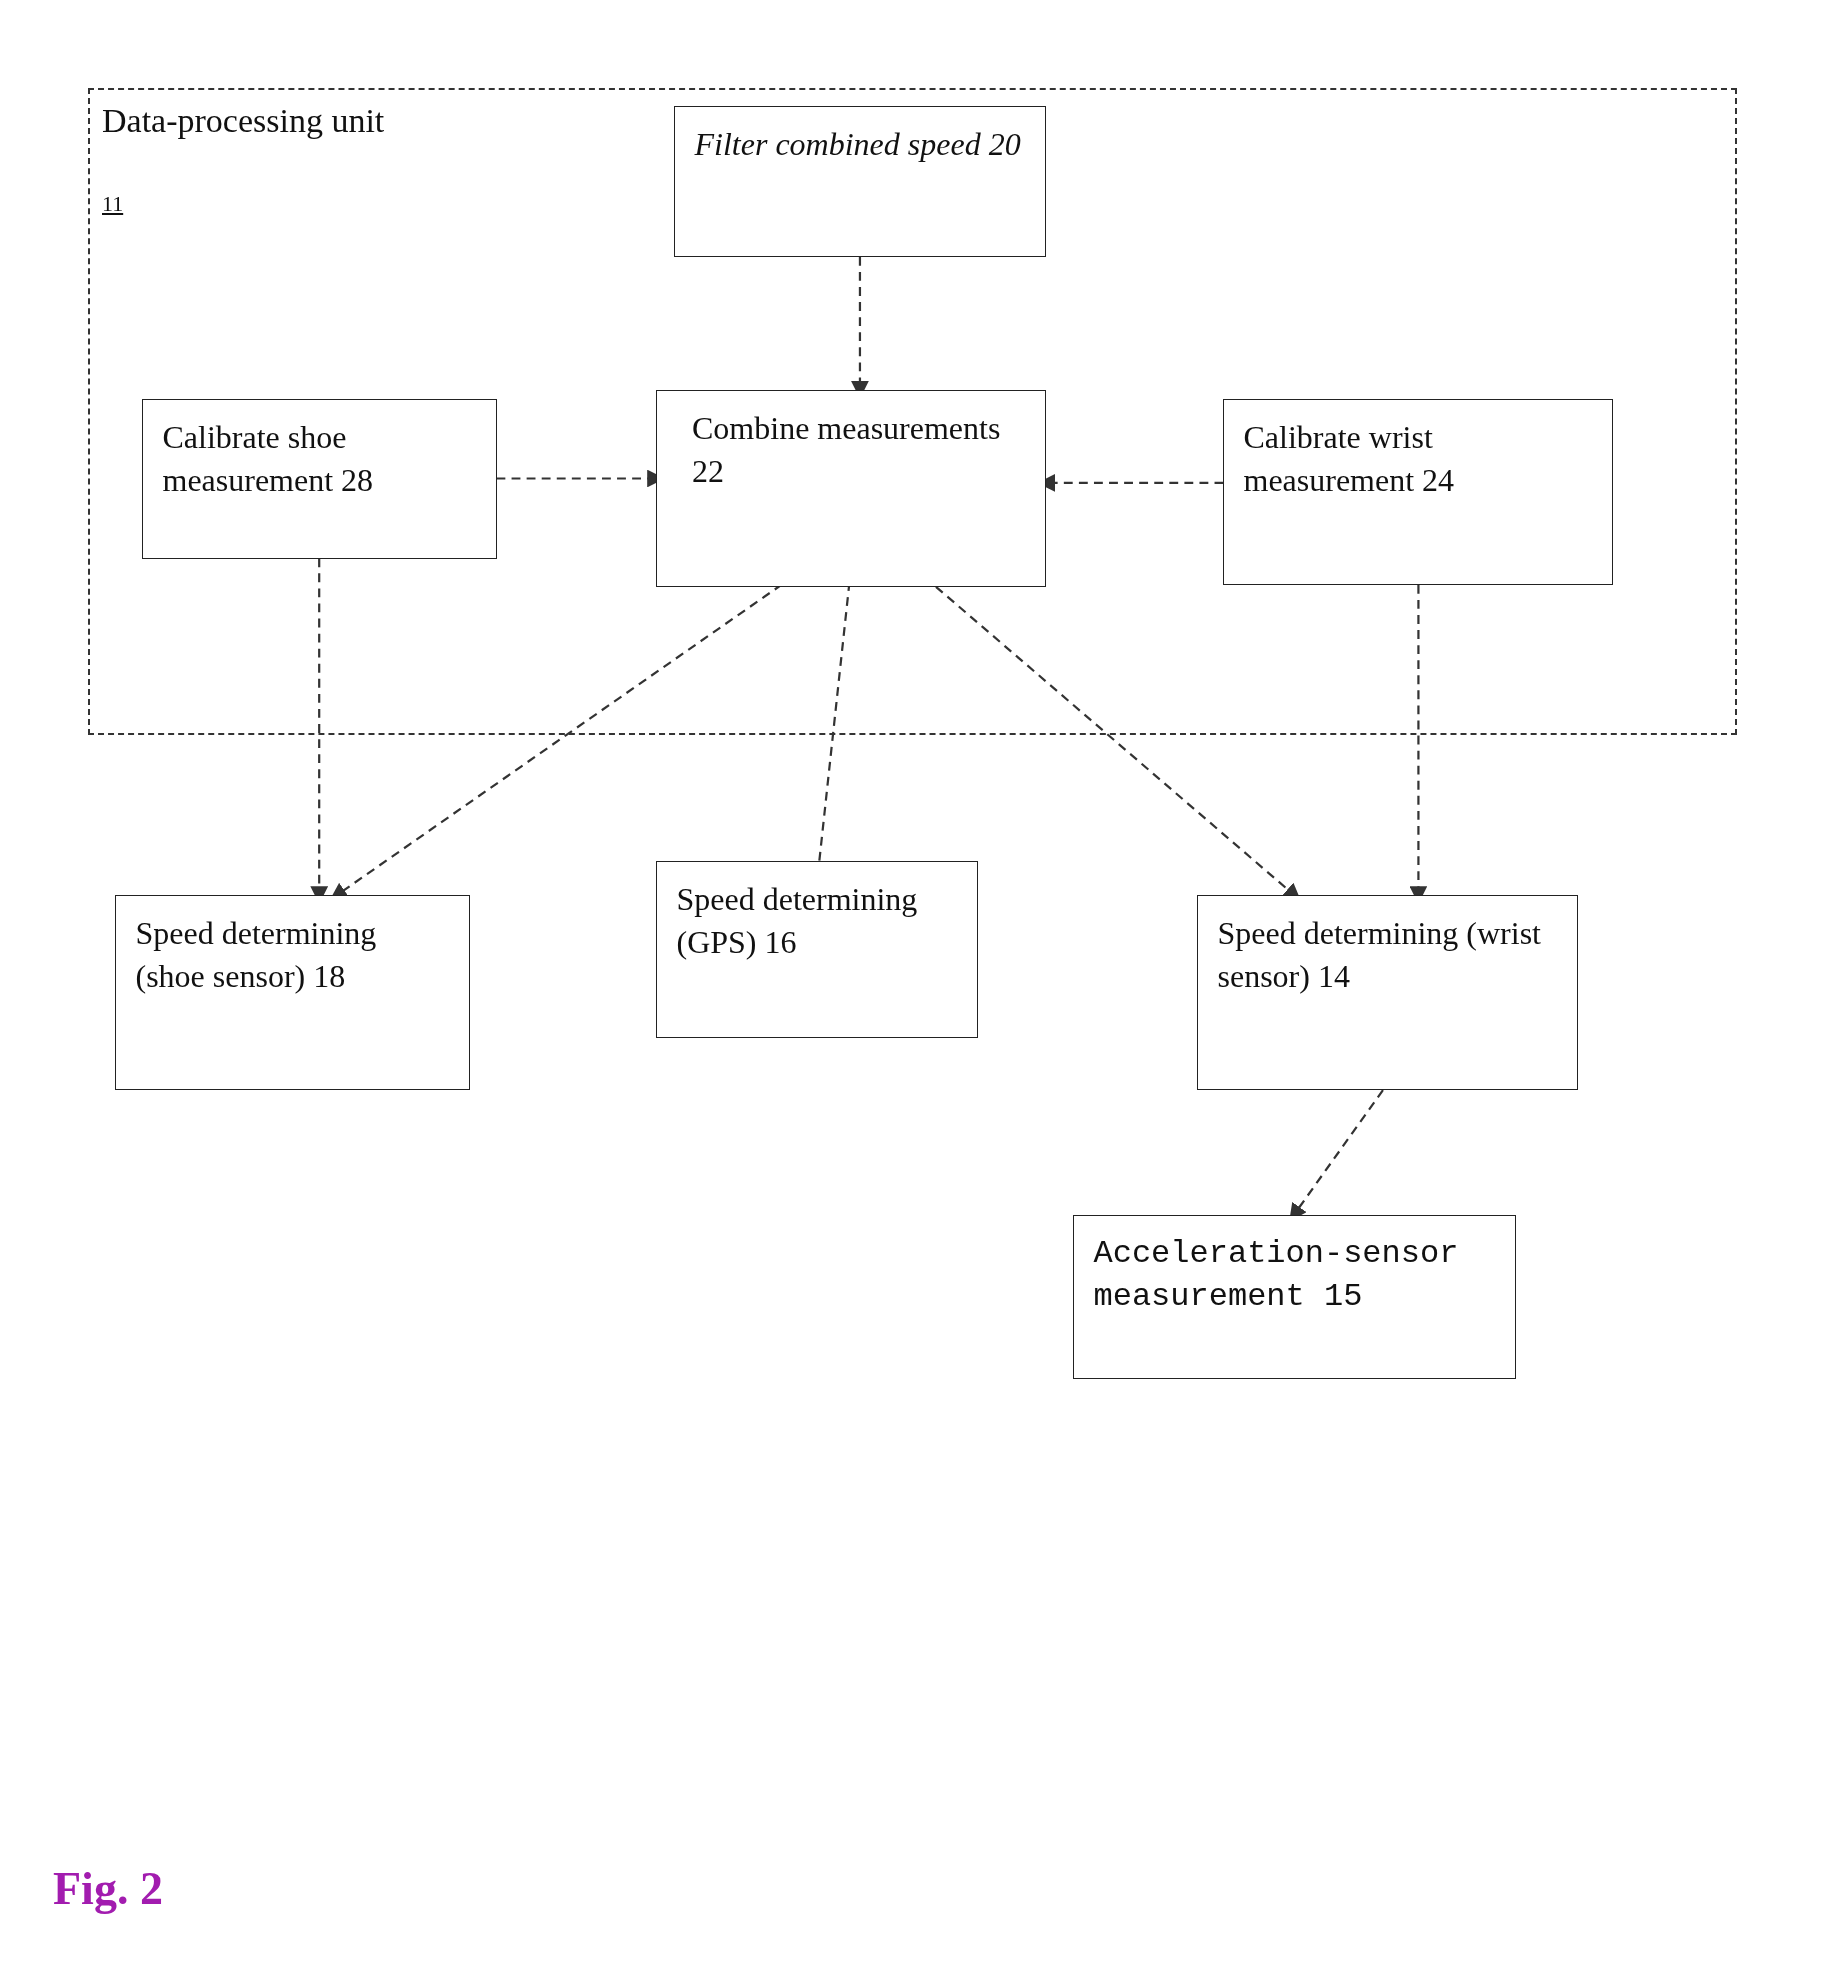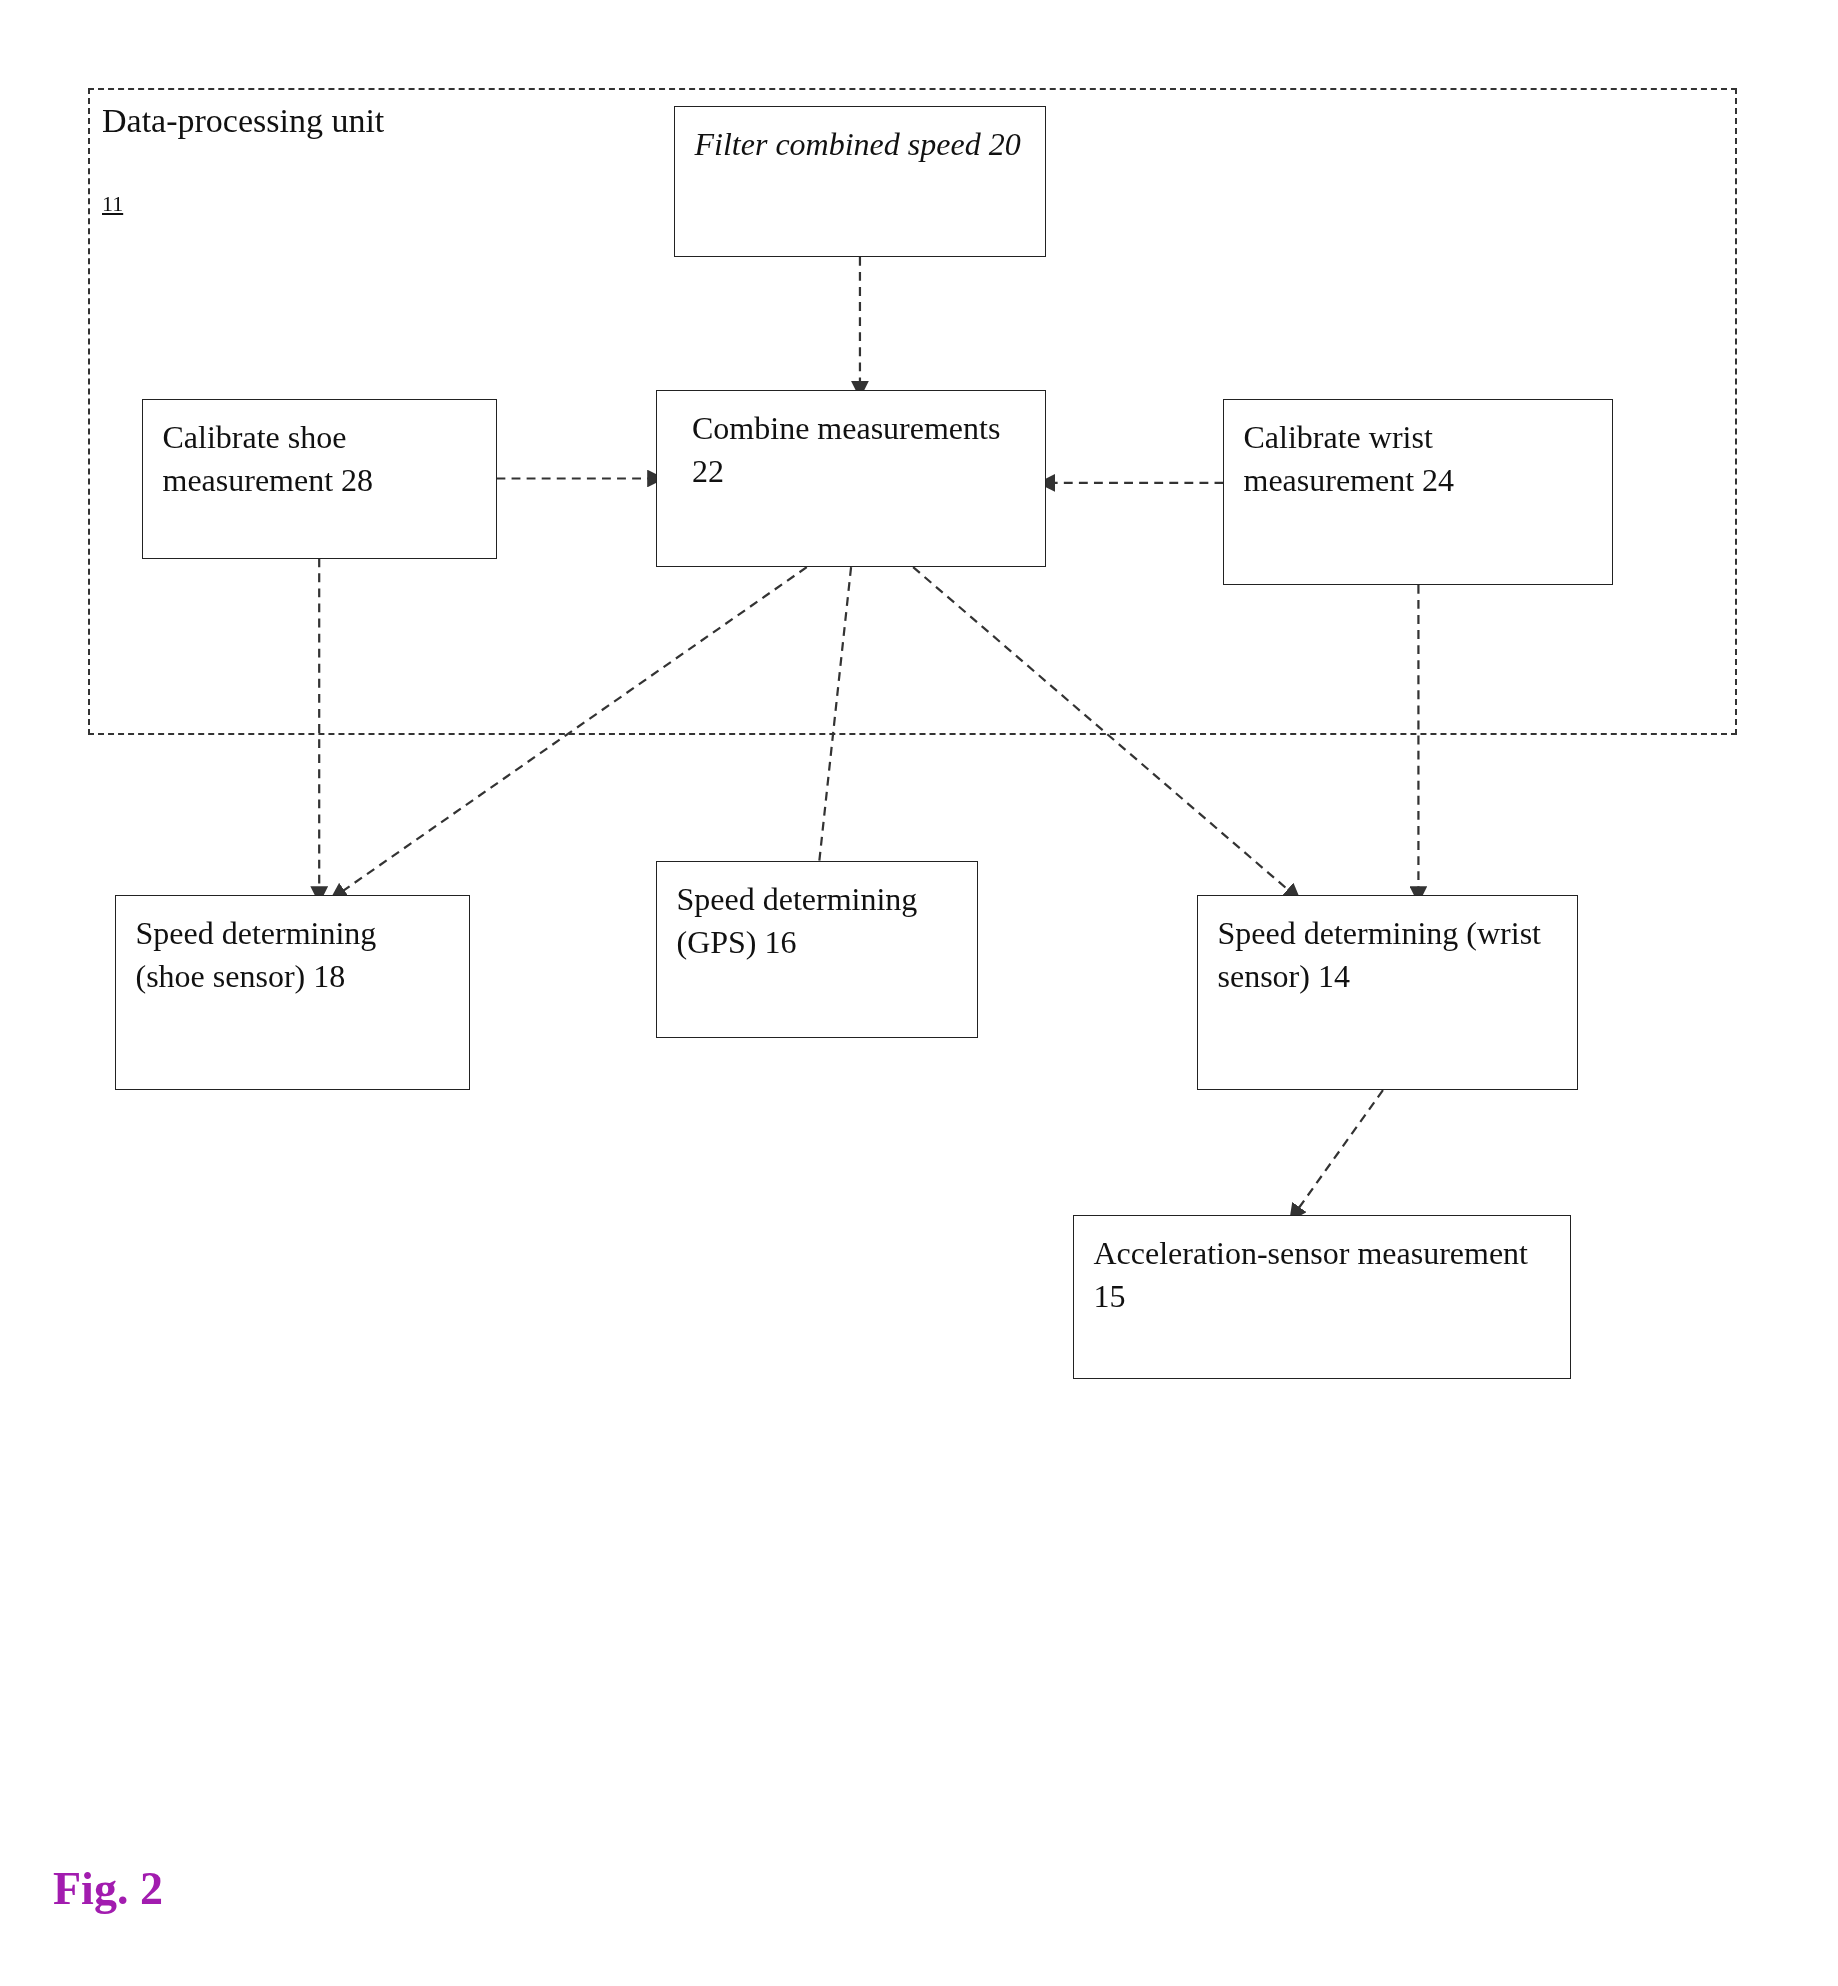--- a/index.html
+++ b/index.html
@@ -74,21 +74,21 @@
       left: 89px;
       width: 355px;
       height: 160px;
     }
 
     
     .box-combine {
       top: 337px;
       left: 603px;
       width: 390px;
-      height: 177px;
+      height: 197px;
       padding-left: 35px;
     }
 
     
     .box-wrist {
       top: 346px;
       left: 1170px;
       width: 390px;
       height: 186px;
     }
@@ -114,22 +114,23 @@
       top: 842px;
       left: 1144px;
       width: 381px;
       height: 195px;
     }
 
     
     .box-accel {
       top: 1162px;
       left: 1020px;
-      width: 498px;
+      width: 443px;
       height: 164px;
+      font-family: Liberation Mono, monospace;
     }
 
     
     .connectors-svg {
       position: absolute;
       top: 0;
       left: 0;
       width: 1738px;
       height: 1507px;
       pointer-events: none;

